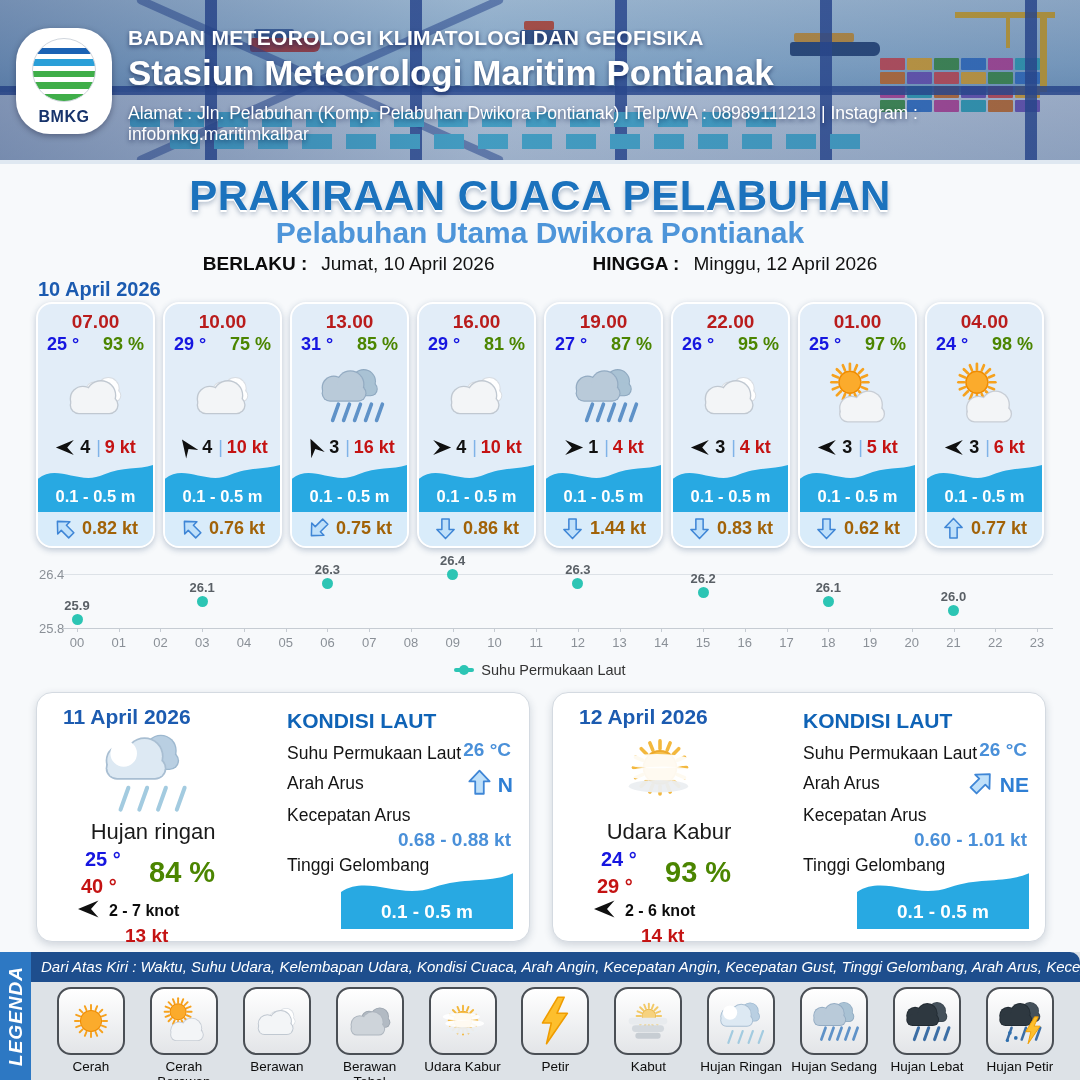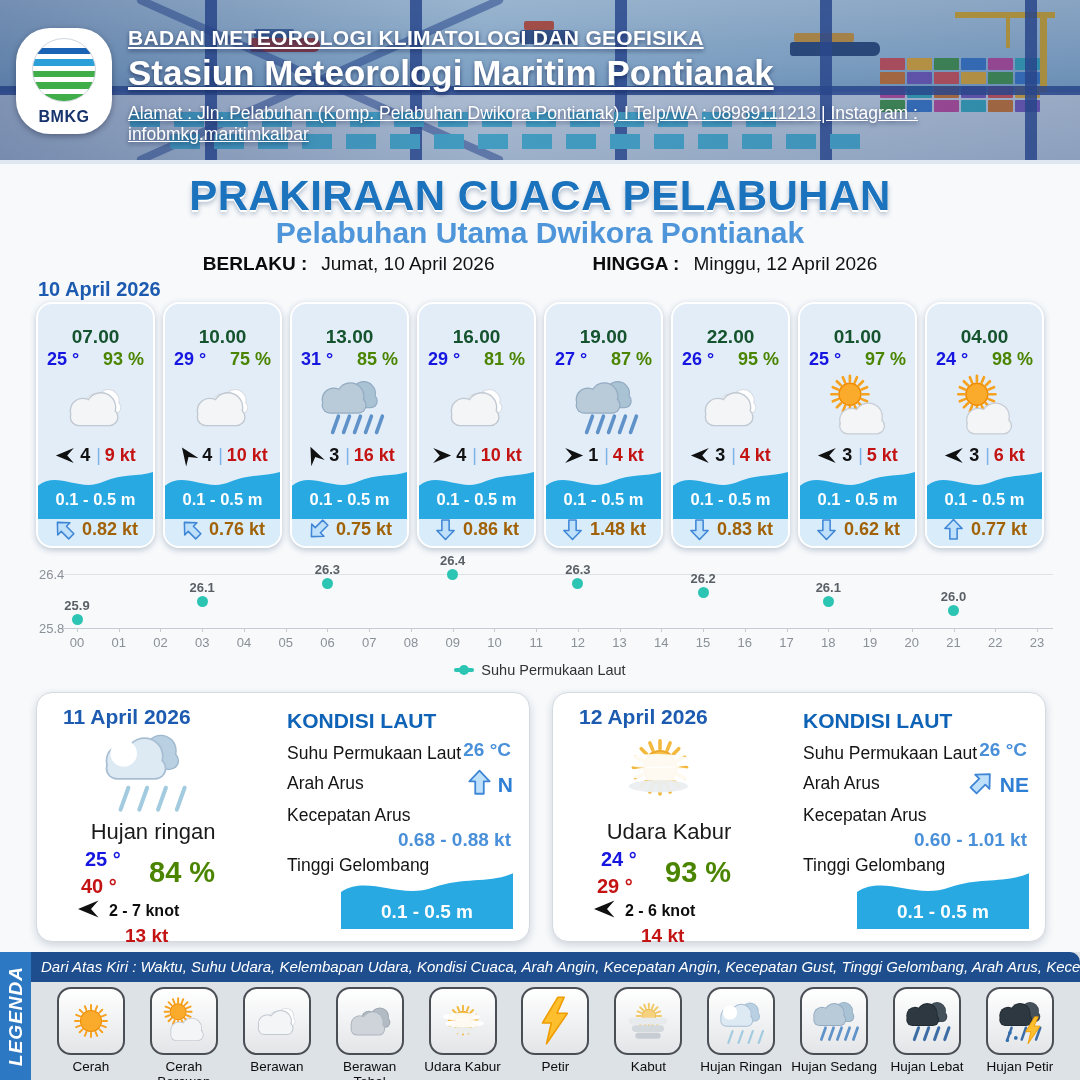--- a/index.html
+++ b/index.html
@@ -13,21 +13,21 @@
   .floor{position:absolute;left:0;top:92px;width:100%;height:68px;background:linear-gradient(180deg,#d5e2ee,#c2d3e3);}
   .ship{position:absolute;height:14px;border-radius:3px 6px 6px 3px;}
   .ship .box{position:absolute;top:-9px;left:4px;height:9px;border-radius:2px;}
   .hbar{position:absolute;background:rgba(47,78,150,.85);}
   .brace{position:absolute;background:rgba(47,78,150,.55);border-radius:4px;}
   .chairs{position:absolute;height:15px;background:repeating-linear-gradient(90deg,#4fb9d8 0 30px,rgba(0,0,0,0) 30px 44px);border-radius:3px;}
   .crane-v{position:absolute;background:#e8b62a;}
   .cont-grid{position:absolute;display:grid;grid-template-columns:repeat(6,25px);grid-auto-rows:12px;gap:2px;}
   .cont-grid i{display:block;border-radius:1px;}
   .header-overlay{position:absolute;inset:0;background:linear-gradient(90deg,rgba(26,52,110,.45),rgba(26,52,110,.22) 45%,rgba(26,52,110,.32));}
-  .hdr-text{position:absolute;left:128px;top:26px;z-index:5;color:#fff;text-shadow:0 2px 4px rgba(10,25,70,.6);text-decoration:underline;}
+  .hdr-text{position:absolute;left:128px;top:26px;z-index:5;color:#fff;text-shadow:0 2px 4px rgba(10,25,70,.6);}
   .hdr-agency{font-size:21px;font-weight:700;letter-spacing:.3px;}
   .hdr-station{font-size:35px;font-weight:700;margin-top:3px;}
   .hdr-address{font-size:17.5px;margin-top:10px;font-weight:400;}
   .logo{position:absolute;left:16px;top:28px;width:96px;height:106px;background:#fff;border-radius:34px;z-index:5;
         box-shadow:0 2px 6px rgba(0,0,30,.35);display:flex;flex-direction:column;align-items:center;}
   .logo-globe{width:62px;height:62px;border-radius:50%;margin-top:10px;overflow:hidden;border:1px solid #d0d6dd;
         background:linear-gradient(180deg,#fff 0 14%,#1b63b5 14% 24%,#fff 24% 32%,#2a9fd8 32% 44%,#fff 44% 52%,#3fae49 52% 62%,#fff 62% 70%,#3fae49 70% 80%,#fff 80% 88%,#3fae49 88% 100%);}
   .logo-label{font-size:16px;font-weight:800;color:#17336b;margin-top:6px;letter-spacing:.5px;}
   .header-rule{position:absolute;left:0;top:160px;width:100%;height:4px;background:#dfe8f1;}
 
@@ -37,21 +37,21 @@
   .sub-title{position:absolute;left:0;top:216px;width:100%;text-align:center;font-size:30px;font-weight:800;color:#4e95d9;}
   .valid-row{position:absolute;left:0;top:253px;width:100%;display:flex;justify-content:center;gap:14px;font-size:19px;}
   .valid-row .lbl{font-weight:800;color:#0c0c0c;}
   .valid-row .gap{width:70px;}
 
   
   .fc-date{position:absolute;left:38px;top:278px;font-size:20px;font-weight:800;color:#1c5bb0;}
   .cards-row{position:absolute;left:36px;top:302px;width:1008px;height:246px;display:flex;gap:8px;}
   .fcard{flex:1;background:#e2edf8;border:2.5px solid #fff;border-radius:16px;overflow:hidden;position:relative;
          box-shadow:0 2px 6px rgba(50,80,120,.3);display:flex;flex-direction:column;}
-  .c-time{text-align:center;font-size:19px;font-weight:800;margin-top:22px;color:#14532d;}
+  .c-time{text-align:center;font-size:19px;font-weight:800;margin-top:7px;color:#b91c1c;}
   .c-th{display:flex;justify-content:space-between;padding:1px 9px 0 9px;font-size:18px;font-weight:800;}
   .c-temp{color:#1616e0;} .c-hum{color:#4b8500;}
   .c-icon{height:82px;display:flex;align-items:center;justify-content:center;}
   .c-wind{display:flex;align-items:center;justify-content:center;gap:4px;height:26px;font-size:18px;font-weight:800;}
   .c-wind .pipe{color:#7fb3e8;font-weight:400;margin-left:2px;}
   .c-gust{color:#c41313;}
   .wind-arrow,.cur-arrow{display:inline-flex;line-height:0;}
   .c-wave{position:relative;height:52px;margin-top:auto;}
   .c-wave svg{position:absolute;left:0;top:0;}
   .c-wave-text{position:absolute;bottom:5px;width:100%;text-align:center;color:#fff;font-weight:800;font-size:16.5px;}
@@ -442,21 +442,21 @@
             <path d="M0 18.72 C 19.52 3.12 41.480000000000004 26 65.88000000000001 14.560000000000002 C 87.84 5.2 104.92 11.44 122 2.08 L 122 52 L 0 52 Z" fill="#28a9e2"></path>
           </svg>
      <div class="c-wave-text">0.1 - 0.5 m</div>
         </div>
    <div class="c-cur">
      <span class="cur-arrow">
             <svg width="23" height="23" viewBox="0 0 24 24" style="transform:rotate(180deg)">
               <path d="M12 1.5 L21 11 L15.8 11 L15.8 22 L8.2 22 L8.2 11 L3 11 Z" fill="#bfe0fa" stroke="#3f86d6" stroke-width="1.6" stroke-linejoin="round"></path>
             </svg>
           </span>
-     <span>1.48 kt</span>
+     <span>1.44 kt</span>
         </div>
       </div>
       <div class="fcard">
    <div class="c-time">22.00</div>
    <div class="c-th">
      <span class="c-temp">26 °</span>
      <span class="c-hum">95 %</span>
         </div>
    <div class="c-icon">
           <svg width="74" height="74" viewBox="0 0 64 64">

